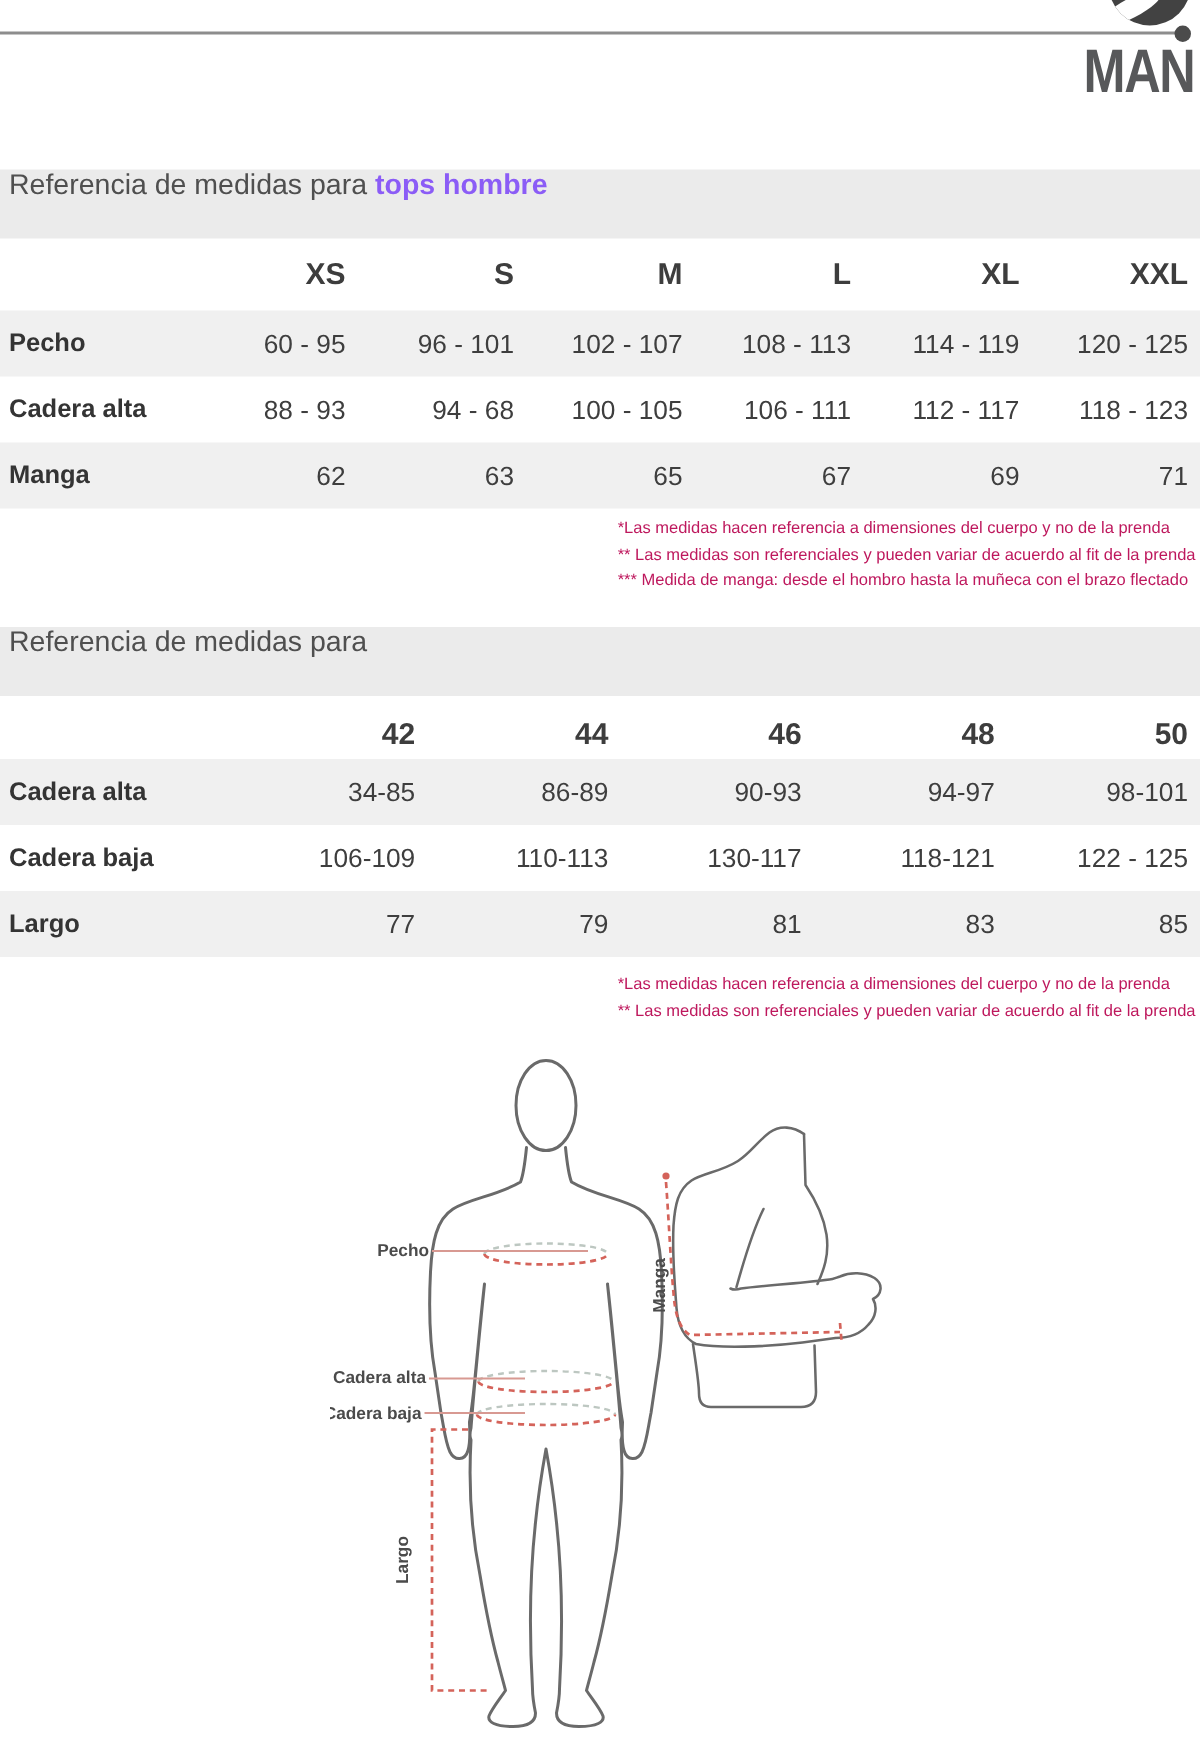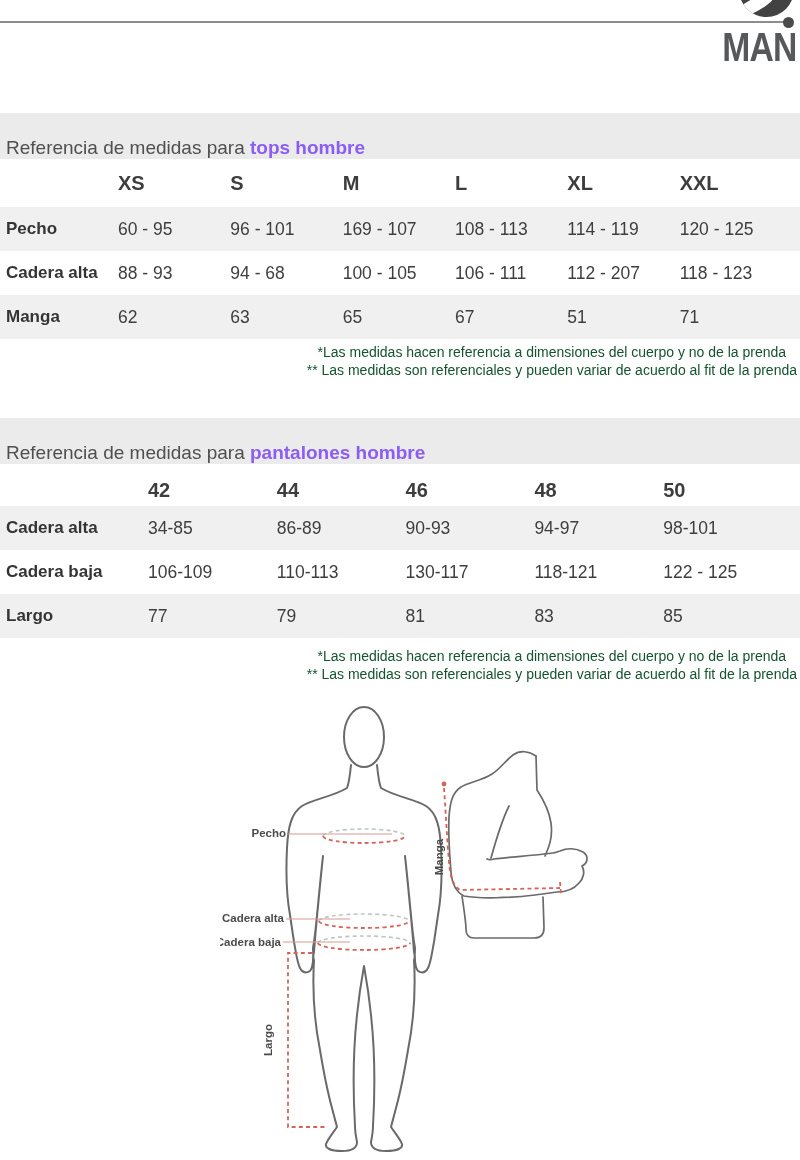--- a/index.html
+++ b/index.html
@@ -14,38 +14,38 @@
   .logo { position:absolute; left:739px; top:-38px; width:55px; height:55px; border-radius:50%; background:#424242; overflow:hidden; }
   .logo .swoosh { position:absolute; left:-8px; bottom:5px; width:46px; height:13px; background:#ffffff; border-radius:50%; transform:rotate(-28deg); }
   .brand {
     position:absolute; top:27px; right:4px; font-size:41px; font-weight:bold; color:#57585a;
     line-height:1; transform:scaleX(.82); transform-origin:right center; letter-spacing:-1px;
   }
 
   
   .band {
     position:absolute; left:0; width:800px; height:46px; background:#ebebeb;
-    display:flex; align-items:flex-end; padding-left:6px; box-sizing:border-box;
+    display:flex; align-items:flex-start; padding-left:6px; box-sizing:border-box;
     font-size:19px; color:#4f4f4f;
   }
   .band span { white-space:pre; }
   .band b { color:#8b5cf6; }
 
   
   .grid { position:absolute; left:0; width:800px; display:grid; align-items:center; box-sizing:border-box; padding-right:8px; }
   .g6 { grid-template-columns:118px repeat(6,1fr); }
   .g5 { grid-template-columns:148px repeat(5,1fr); }
   .hrow { font-weight:bold; font-size:20px; }
   .drow { font-size:17.5px; color:#3e3e3e; }
   .lbl  { font-weight:bold; font-size:17px; padding-left:6px; color:#343434; }
-  .cell { text-align:left; }
+  .cell { text-align:right; }
   .shade { background:#f0f0f0; }
 
   
-  .notes { position:absolute; right:3px; text-align:center; font-size:14px; line-height:17.5px; color:#14532d; }
+  .notes { position:absolute; right:3px; text-align:left; font-size:11px; line-height:17.5px; color:#be185d; }
 
   
   .diagram { position:absolute; left:220px; top:695px; width:400px; height:465px; }
   .outline { fill:none; stroke:#6a6a6a; stroke-width:2; stroke-linecap:round; stroke-linejoin:round; }
   .thin    { fill:none; stroke:#6a6a6a; stroke-width:1.7; stroke-linecap:round; stroke-linejoin:round; }
   .rdash   { fill:none; stroke:#d4635a; stroke-width:1.8; stroke-dasharray:4 3.2; }
   .gdash   { fill:none; stroke:#bdc7c1; stroke-width:1.6; stroke-dasharray:4 3.2; }
   .leader  { stroke:#d89992; stroke-width:1.2; }
   .dlabel  { font-family:"Liberation Sans", sans-serif; font-size:11.5px; font-weight:bold; fill:#4b4b4b; }
 </style>
@@ -73,54 +73,54 @@
     <div class="cell">M</div>
     <div class="cell">L</div>
     <div class="cell">XL</div>
     <div class="cell">XXL</div>
   </div>
 
   <div class="grid g6 drow shade" style="top:207px; height:44px;">
     <div class="lbl">Pecho</div>
     <div class="cell">60 - 95</div>
     <div class="cell">96 - 101</div>
-    <div class="cell">169 - 107</div>
+    <div class="cell">102 - 107</div>
     <div class="cell">108 - 113</div>
     <div class="cell">114 - 119</div>
     <div class="cell">120 - 125</div>
   </div>
 
   <div class="grid g6 drow" style="top:251px; height:44px;">
     <div class="lbl">Cadera alta</div>
     <div class="cell">88 - 93</div>
     <div class="cell">94 - 68</div>
     <div class="cell">100 - 105</div>
     <div class="cell">106 - 111</div>
-    <div class="cell">112 - 207</div>
+    <div class="cell">112 - 117</div>
     <div class="cell">118 - 123</div>
   </div>
 
   <div class="grid g6 drow shade" style="top:295px; height:44px;">
     <div class="lbl">Manga</div>
     <div class="cell">62</div>
     <div class="cell">63</div>
     <div class="cell">65</div>
     <div class="cell">67</div>
-    <div class="cell">51</div>
+    <div class="cell">69</div>
     <div class="cell">71</div>
   </div>
 
   <div class="notes" style="top:344px;">
     <div>*Las medidas hacen referencia a dimensiones del cuerpo y no de la prenda</div>
     <div>** Las medidas son referenciales y pueden variar de acuerdo al fit de la prenda</div>
+    <div>*** Medida de manga: desde el hombro hasta la muñeca con el brazo flectado</div>
   </div>
 
   <div class="band" style="top:418px;">
     <span>Referencia de medidas para </span>
-      <b>pantalones hombre</b>
   </div>
 
   <div class="grid g5 hrow" style="top:464px; height:52px;">
     <div></div>
     <div class="cell">42</div>
     <div class="cell">44</div>
     <div class="cell">46</div>
     <div class="cell">48</div>
     <div class="cell">50</div>
   </div>

